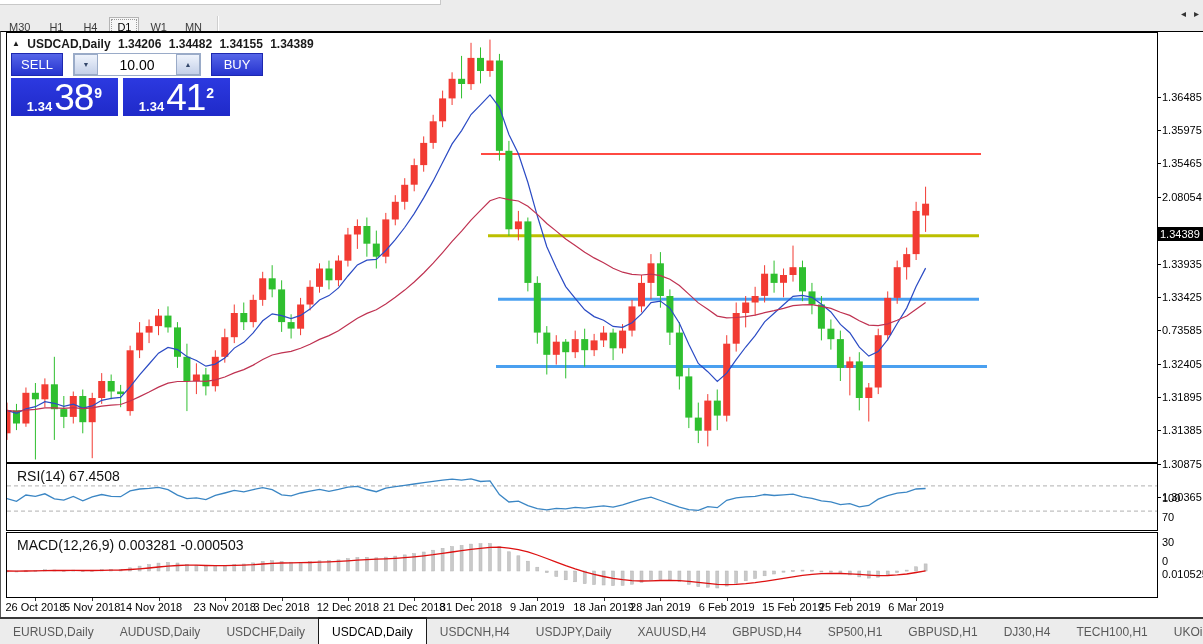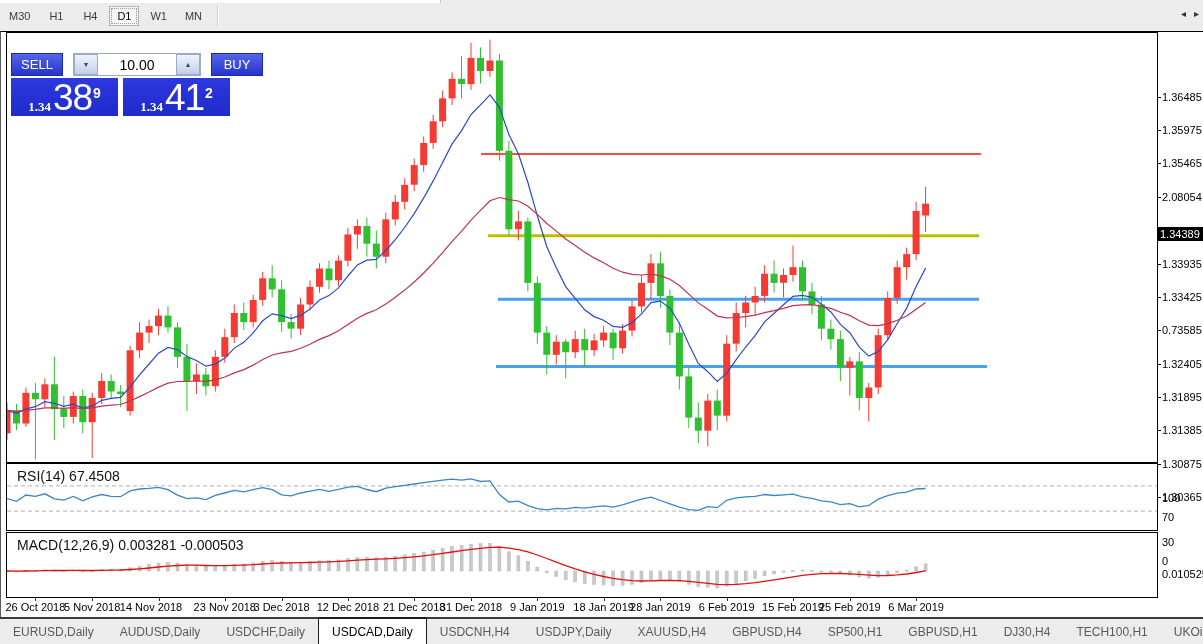--- a/index.html
+++ b/index.html
@@ -1,21 +1,21 @@
 <!DOCTYPE html>
 <html><head>
 <meta charset="utf-8">
 <style>
   html,body{margin:0;padding:0;width:1203px;height:644px;overflow:hidden;
     font-family:"Liberation Sans","DejaVu Sans",sans-serif;background:#ececec;}
   #app{position:relative;width:1203px;height:644px;}
   
   #topstrip{position:absolute;left:0;top:0;width:440px;height:4px;background:#ffffff;
     border-bottom:1px solid #c8c8c8;border-right:1px solid #c8c8c8;}
-  #tf-toolbar{position:absolute;left:0;top:3px;width:1203px;height:26px;background:#ececec;
+  #tf-toolbar{position:absolute;left:0;top:14px;width:1203px;height:26px;background:#ececec;
     display:flex;align-items:center;}
   .tf-btn{min-width:30px;height:20px;margin:0 2px;padding:2px 6px;box-sizing:border-box;
     font-size:11px;color:#3c3c3c;background:transparent;border:1px solid transparent;
     display:flex;align-items:center;justify-content:center;cursor:default;}
   .tf-btn.active{background:#f7f7f7;border:1px solid #b4b4b4;color:#000;
     outline:1px dotted #9a9a9a;outline-offset:-3px;}
   .tf-sep{width:1px;height:22px;background:#cfcfcf;border-right:1px solid #ffffff;margin-left:6px;}
   
   #chartwin{position:absolute;left:0;top:31px;width:1203px;height:586px;background:#ffffff;
     border-top:1px solid #000;border-left:1px solid #5a5a5a;}
@@ -48,21 +48,21 @@
     display:flex;align-items:center;justify-content:center;border:1px solid #1d28b0;box-sizing:border-box;cursor:pointer;}
   #vol-box{flex:1;display:flex;background:#0f172a;border:1px solid #9aabc8;box-sizing:border-box;margin:0 10px;}
   .spin{width:24px;background:linear-gradient(#eef3fc,#c4d0e8);border:1px solid #9aabc8;box-sizing:border-box;
     display:flex;align-items:center;justify-content:center;font-size:7px;color:#33476b;cursor:pointer;}
   #vol-input{flex:1;border:none;outline:none;font-size:14px;color:#000;text-align:center;width:40px;
     font-family:"Liberation Sans",sans-serif;}
   #trade-row2{display:flex;height:38px;margin-top:2px;}
   .px-box{width:107px;background:linear-gradient(#2c39e0,#1f2ac9);color:#fff;display:flex;
     align-items:flex-end;justify-content:center;padding-bottom:2px;box-sizing:border-box;cursor:pointer;}
   .px-box + .px-box{margin-left:5px;}
-  .px-small{font-size:13px;font-weight:700;margin-right:2px;line-height:15px;font-family:Liberation Serif, serif;}
+  .px-small{font-size:13px;font-weight:700;margin-right:2px;line-height:15px;}
   .px-big{font-size:37px;line-height:32px;letter-spacing:-1px;}
   .px-sup{font-size:14px;font-weight:700;line-height:30px;align-self:flex-start;margin-left:1px;}
   
   #tabbar{position:absolute;left:0;top:617px;width:1203px;height:27px;background:#ececec;
     border-top:2px solid #3a3a3a;display:flex;align-items:stretch;box-sizing:border-box;}
   .tab{padding:0 13px;font-size:12px;color:#5a5a5a;display:flex;align-items:center;white-space:nowrap;cursor:pointer;}
   .tab.active{background:#fff;color:#000;border:1px solid #1a1a1a;border-top-width:2px;border-bottom:none;margin-top:-2px;}
   .tab-sep{width:1px;height:13px;background:#b0b0b0;align-self:center;}
   #tab-scroll{position:absolute;right:4px;top:0;height:27px;display:flex;align-items:center;gap:8px;
     font-size:10px;color:#333;background:#ececec;padding-left:6px;}
@@ -396,20 +396,28 @@
           <rect x="869.7" y="38.0" width="3" height="6.2" fill="#c9c9c9" stroke="#b5b5b5" stroke-width="0.5"></rect>
           <rect x="879.2" y="38.0" width="3" height="4.2" fill="#c9c9c9" stroke="#b5b5b5" stroke-width="0.5"></rect>
           <rect x="888.7" y="38.0" width="3" height="1.6" fill="#c9c9c9" stroke="#b5b5b5" stroke-width="0.5"></rect>
           <rect x="898.2" y="37.1" width="3" height="1.0" fill="#c9c9c9" stroke="#b5b5b5" stroke-width="0.5"></rect>
           <rect x="907.6" y="33.8" width="3" height="4.2" fill="#c9c9c9" stroke="#b5b5b5" stroke-width="0.5"></rect>
           <rect x="917.1" y="30.9" width="3" height="7.1" fill="#c9c9c9" stroke="#b5b5b5" stroke-width="0.5"></rect>
           <polyline fill="none" stroke="#dd1111" stroke-width="1.3" points="0.0,38.0 9.5,38.1 18.9,38.0 28.4,37.9 37.9,37.7 47.4,37.5 56.8,37.5 66.3,37.4 75.8,37.5 85.2,37.5 94.7,37.3 104.2,37.1 113.6,37.0 123.1,36.5 132.6,35.8 142.1,35.0 151.5,34.0 161.0,33.1 170.5,32.5 179.9,32.2 189.4,32.2 198.9,32.5 208.3,32.6 217.8,32.7 227.3,32.4 236.8,32.1 246.2,31.7 255.7,31.0 265.2,30.4 274.6,30.0 284.1,29.8 293.6,29.7 303.0,29.5 312.5,29.1 322.0,28.8 331.5,28.4 340.9,27.9 350.4,27.2 359.9,26.6 369.3,26.2 378.8,25.8 388.3,25.3 397.7,24.6 407.2,23.8 416.7,22.8 426.2,21.7 435.6,20.4 445.1,19.0 454.6,17.7 464.0,16.4 473.5,15.3 483.0,14.3 492.4,14.1 501.9,15.1 511.4,16.6 520.9,18.9 530.3,22.0 539.8,25.5 549.3,29.1 558.7,32.7 568.2,35.9 577.7,38.8 587.1,41.4 596.6,43.5 606.1,45.3 615.6,46.7 625.0,47.6 634.5,48.0 644.0,47.8 653.4,47.5 662.9,47.4 672.4,47.7 681.8,48.4 691.3,49.4 700.8,50.4 710.3,51.3 719.7,51.7 729.2,51.4 738.7,50.7 748.1,49.7 757.6,48.3 767.1,46.8 776.5,45.3 786.0,43.8 795.5,42.4 805.0,41.4 814.4,40.7 823.9,40.4 833.4,40.5 842.8,40.8 852.3,41.4 861.8,42.1 871.2,42.6 880.7,42.5 890.2,41.9 899.7,41.0 909.1,39.5 918.6,37.8"></polyline>
         </svg>
       </div>
 
+    <div id="chart-title">
+      <span class="tri">▲</span>
+      <span>USDCAD,Daily</span>
+      <span>1.34206</span>
+      <span>1.34482</span>
+      <span>1.34155</span>
+      <span>1.34389</span>
+    </div>
 
     <div id="trade">
       <div id="trade-row1">
         <div class="tbtn">SELL</div>
         <div id="vol-box">
           <div class="spin">
             <span>▼</span>
           </div>
           <input id="vol-input" value="10.00" style="">
           <div class="spin">

